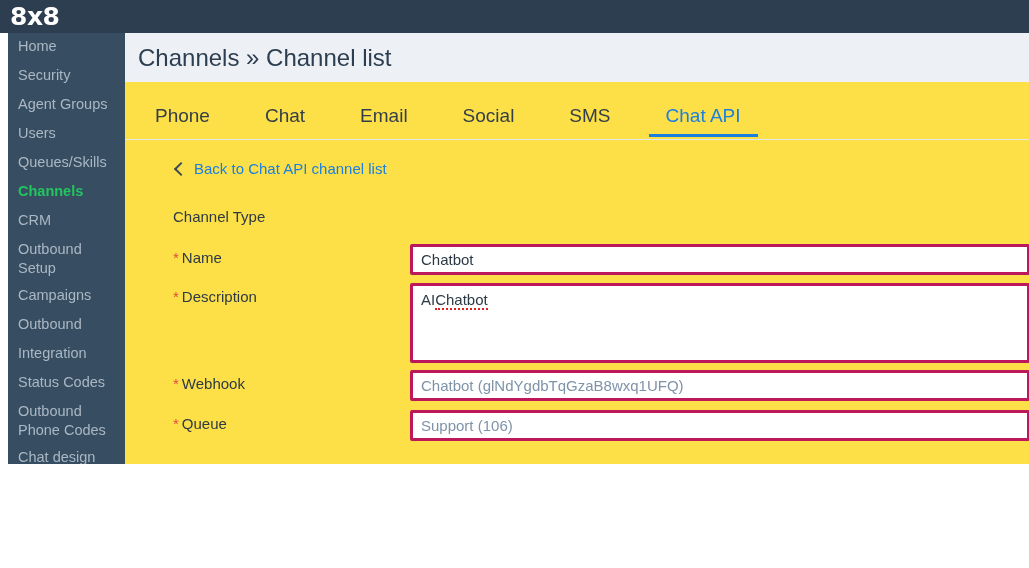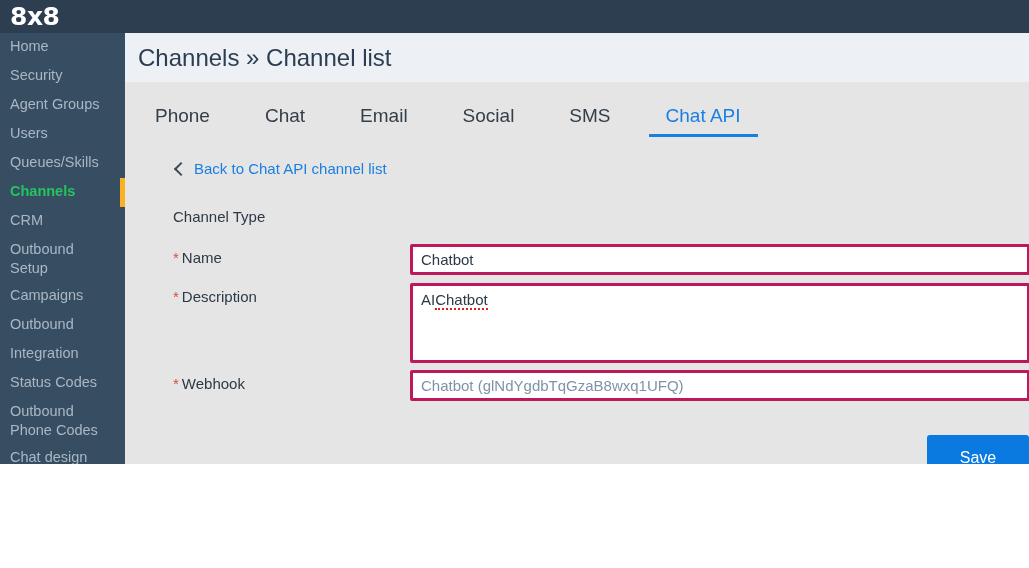--- a/index.html
+++ b/index.html
@@ -37,21 +37,21 @@
     font-size: 25px;
     font-weight: bold;
     letter-spacing: -0.5px;
     line-height: 31px;
     font-family: "DejaVu Sans", sans-serif;
   }
 
   
   .sidebar {
     position: absolute;
-    top: 33px; left: 0;
+    top: 33px; left: 8px;
     width: 125px;
     height: 535px;
     background: #374e62;
     overflow: hidden;
   }
   .nav-item {
     position: relative;
     padding: 4px 10px 4px 10px;
     color: #aab7c4;
     font-size: 14.5px;
@@ -73,21 +73,21 @@
     background: #f9b122;
   }
 
   
   .main {
     position: absolute;
     top: 33px;
     left: 125px;
     width: 904px;
     height: 535px;
-    background: #e5e5e5;
+    background: #fde047;
   }
   .page-header {
     height: 49px;
     background: #edf0f5;
     display: flex;
     align-items: center;
     padding-left: 13px;
   }
   .page-title {
     font-size: 24px;
@@ -315,20 +315,26 @@
         </div>
       </div>
 
       <div class="form-row row-webhook">
         <div class="form-label"><span class="req">*</span><span>Webhook</span></div>
         <div class="field-wrap">
           <div class="field readonly">Chatbot (glNdYgdbTqGzaB8wxq1UFQ)</div>
         </div>
       </div>
 
+      <div class="form-row row-queue">
+        <div class="form-label"><span class="req">*</span><span>Queue</span></div>
+        <div class="field-wrap">
+          <div class="field readonly">Support (106)</div>
+        </div>
+      </div>
 
       <div class="save-row">
         <button class="save-btn">Save</button>
       </div>
 
     </div>
   </div>
 </div>
 
 </body></html>

